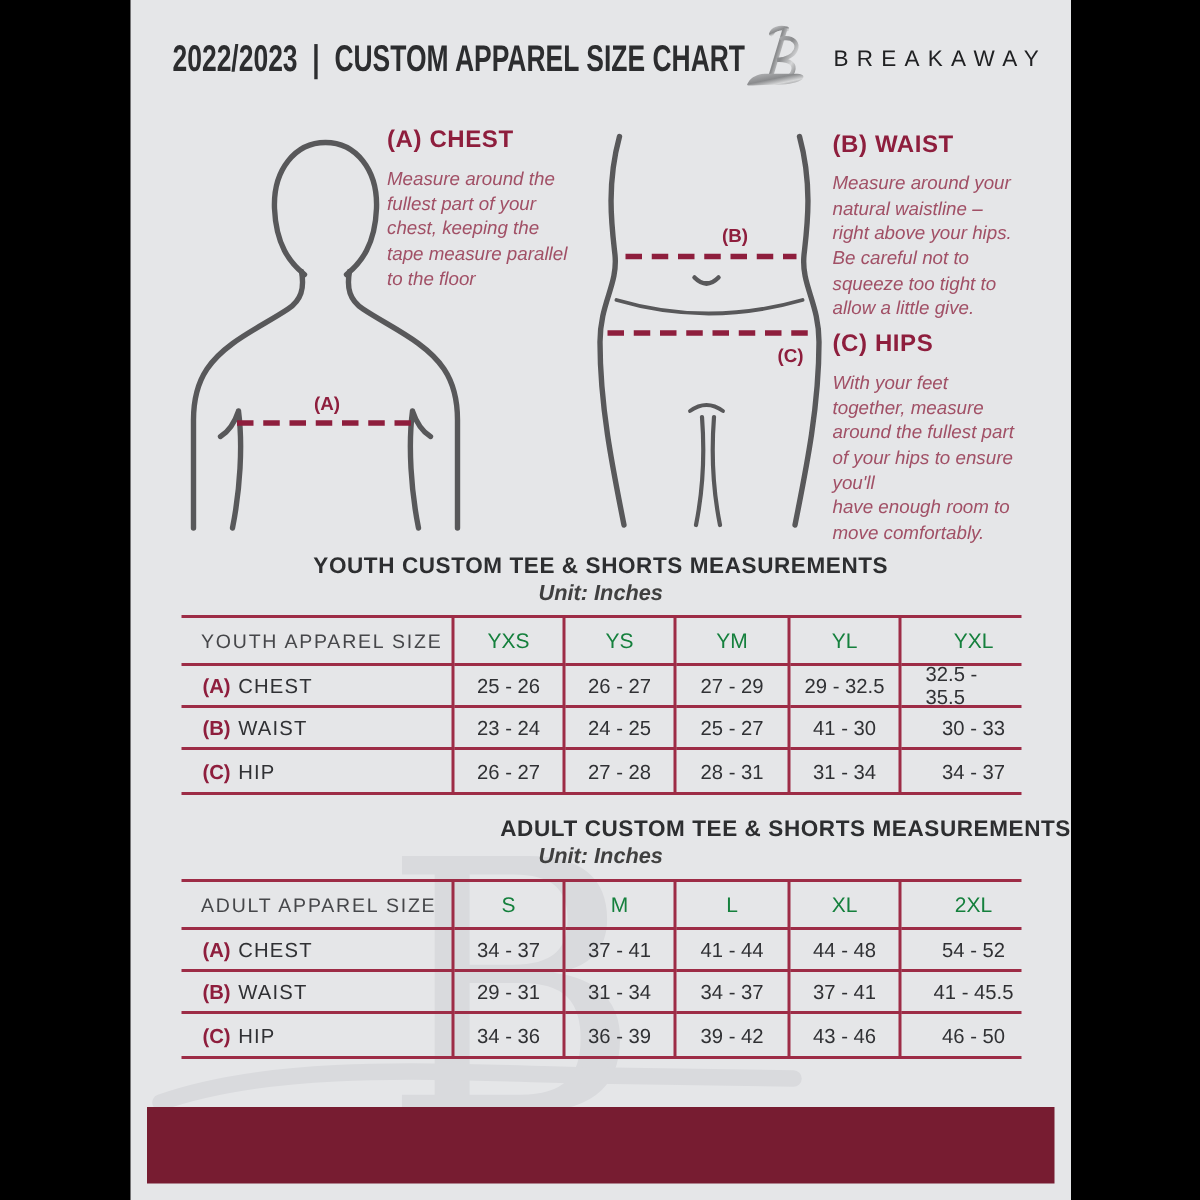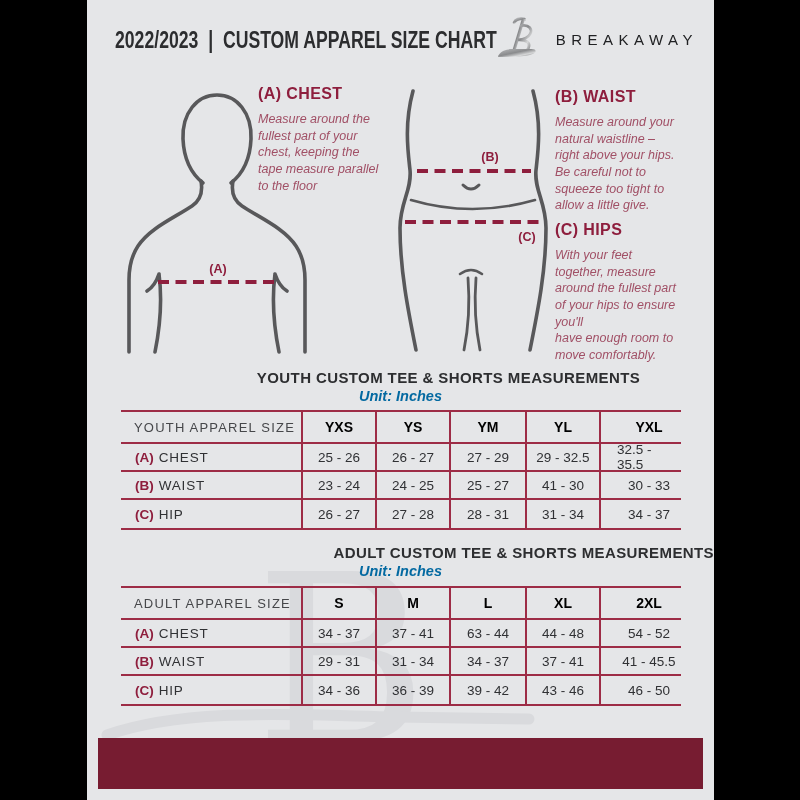--- a/index.html
+++ b/index.html
@@ -32,32 +32,32 @@
   .instr.chest{left:171px;top:85px;width:150px;}
   .instr.waist{left:468px;top:88px;width:150px;}
   .instr.hips{left:468px;top:221px;width:150px;}
 
   .fig{position:absolute;z-index:1;}
   .fig.torso{left:35px;top:82px;}
   .fig.lower{left:306px;top:86px;}
 
   
   .sec-title{position:absolute;left:0;width:100%;text-align:center;font-weight:700;font-size:15px;letter-spacing:0.4px;color:var(--ink);z-index:2;}
-  .sec-unit{position:absolute;left:0;width:100%;text-align:center;font-weight:600;font-style:italic;font-size:14.5px;color:#0369a1;z-index:2;}
-  .yt-title{top:369px;margin-left:48px;} .yt-unit{top:388px;}
+  .sec-unit{position:absolute;left:0;width:100%;text-align:center;font-weight:600;font-style:italic;font-size:14.5px;color:#404040;z-index:2;}
+  .yt-title{top:369px;} .yt-unit{top:388px;}
   .ad-title{top:544px;text-align:right;} .ad-unit{top:563px;}
 
   
   .size-table{position:absolute;left:34px;width:560px;display:grid;z-index:2;
     grid-template-columns:182px 74px 74px 76px 74px 80px;
     border-top:2px solid var(--line);border-bottom:2px solid var(--line);}
   .size-table.youth{top:410px;} .size-table.adult{top:586px;}
   .cell{display:flex;align-items:center;border-right:2px solid var(--line);border-bottom:2px solid var(--line);}
   .cell.lastcol{border-right:none;padding-left:16px;} .cell.lastrow{border-bottom:none;}
-  .th{height:32px;justify-content:center;font-weight:700;font-size:14px;color:#000000;}
+  .th{height:32px;justify-content:center;font-weight:400;font-size:14px;color:#15803d;}
   .th.first{justify-content:flex-start;padding-left:13px;font-weight:400;font-size:13px;letter-spacing:1.2px;color:var(--ink-soft);}
   .td{height:28px;font-size:13.5px;color:#303134;}
   .td.val{justify-content:center;}
   .td.label{padding-left:14px;letter-spacing:0.8px;}
   .td.label .prefix{font-weight:700;color:var(--maroon);letter-spacing:0;margin-right:5px;}
 
   
   .watermark{position:absolute;left:10px;top:535px;width:445px;height:270px;z-index:0;}
   .footer-bar{position:absolute;left:11px;top:738px;width:605px;height:51px;background:var(--maroon-dark);z-index:3;}
 </style>
@@ -193,21 +193,21 @@
         <div class="cell th">M</div>
         <div class="cell th">L</div>
         <div class="cell th">XL</div>
         <div class="cell th lastcol">2XL</div>
         <div class="cell td label first">
           <span class="prefix">(A)</span>
           <span>CHEST</span>
         </div>
         <div class="cell td val">34 - 37</div>
         <div class="cell td val">37 - 41</div>
-        <div class="cell td val">63 - 44</div>
+        <div class="cell td val">41 - 44</div>
         <div class="cell td val">44 - 48</div>
         <div class="cell td val lastcol">54 - 52</div>
         <div class="cell td label first">
           <span class="prefix">(B)</span>
           <span>WAIST</span>
         </div>
         <div class="cell td val">29 - 31</div>
         <div class="cell td val">31 - 34</div>
         <div class="cell td val">34 - 37</div>
         <div class="cell td val">37 - 41</div>

